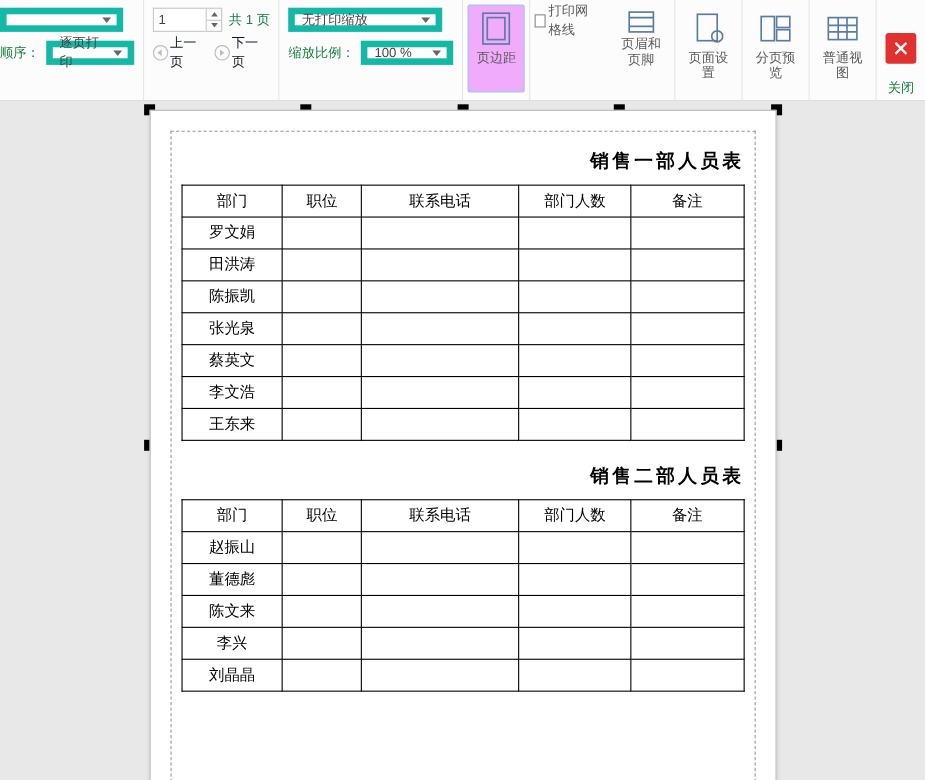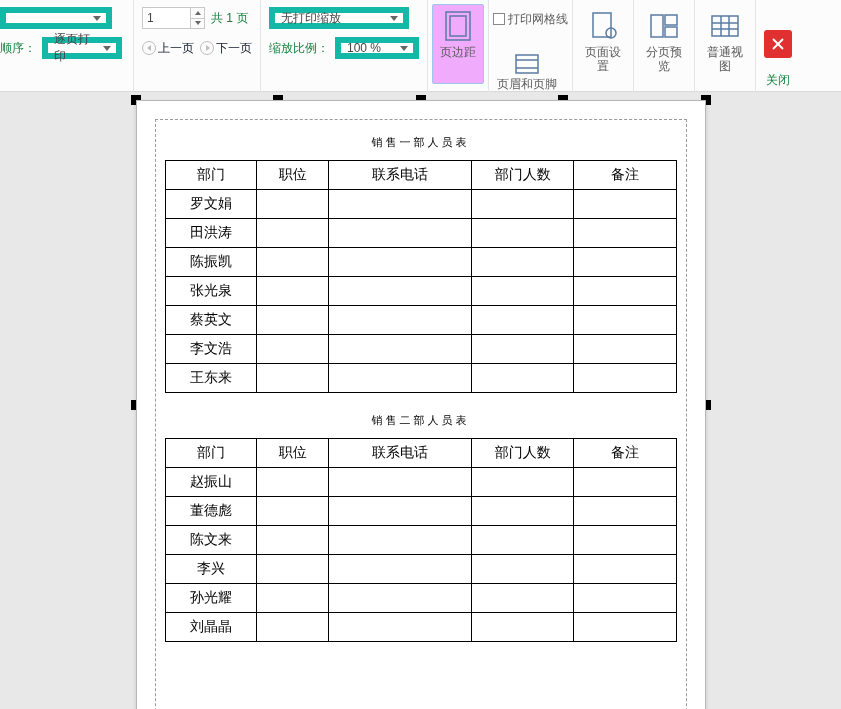--- a/index.html
+++ b/index.html
@@ -52,21 +52,21 @@
 .page{width:570px;min-height:800px;background:#fff;border:1px solid #b7b7b7;box-shadow:0 2px 4px rgba(0,0,0,.15);position:relative;padding:30px 28px 20px 28px}
 .margin-guide{position:absolute;top:18px;left:18px;right:18px;bottom:18px;border:1px dashed #9a9a9a;pointer-events:none}
 .handle{position:absolute;width:10px;height:10px;background:#000}
 .h-tl{top:-5px;left:-5px}.h-tr{top:-5px;right:-5px}
 .h-tm{top:-5px;left:50%;margin-left:-5px}
 .h-ml{top:50%;left:-5px;margin-top:-5px}
 .h-mr{top:50%;right:-5px;margin-top:-5px}
 .h-tql{top:-5px;left:25%;margin-left:-5px}
 .h-tqr{top:-5px;left:75%;margin-left:-5px}
 
-.page h2{font-family:"SimSun",serif;font-size:11px;font-weight:normal;text-align:center;letter-spacing:3px;margin:4px 0 10px}
+.page h2{font-family:"SimSun",serif;font-size:17px;font-weight:bold;text-align:right;letter-spacing:3px;margin:4px 0 10px}
 table{border-collapse:collapse;width:100%;table-layout:fixed}
 th,td{border:1.6px solid #000;height:29px;font-size:14px;font-family:"SimSun",serif;text-align:center;font-weight:normal;padding:0 2px;white-space:nowrap;overflow:hidden}
 td.name{width:18%}
 td.c2{width:14%}
 td.c3{width:28%}
 td.c4{width:20%}
 td.c5{width:20%}
 .gap{height:16px}
 </style>
 </head>
@@ -127,21 +127,21 @@
         <svg width="28" height="32">
             <rect x="2" y="2" width="24" height="28" class="ic"></rect>
             <rect x="6" y="6" width="16" height="20" class="ic"></rect>
           </svg>
       </div>
       <div class="cap">页边距</div>
     </div>
   </div>
 
   <div class="tb-group" style="padding:4px;flex-direction:row;align-items:flex-start;gap:0">
-    <div style="display:flex;flex-direction:column;gap:14px">
+    <div style="display:flex;flex-direction:row;gap:14px">
       <div class="tb-row" style="height:30px">
         <div class="chk">
           <span class="box"></span>
             <span>打印网格线</span>
         </div>
       </div>
       <div class="bigbtn" style="height:50px;width:68px">
         <div class="glyph" style="height:22px">
           <svg width="26" height="22">
               <rect x="2" y="2" width="22" height="18" class="ic"></rect>
@@ -316,27 +316,20 @@
               <td></td>
             </tr>
         <tr>
               <td class="name">李兴</td>
               <td></td>
               <td></td>
               <td></td>
               <td></td>
             </tr>
         <tr>
-              <td class="name">孙光耀</td>
-              <td></td>
-              <td></td>
-              <td></td>
-              <td></td>
-            </tr>
-        <tr>
               <td class="name">刘晶晶</td>
               <td></td>
               <td></td>
               <td></td>
               <td></td>
             </tr>
       </tbody>
         </table>
 
     </div>

